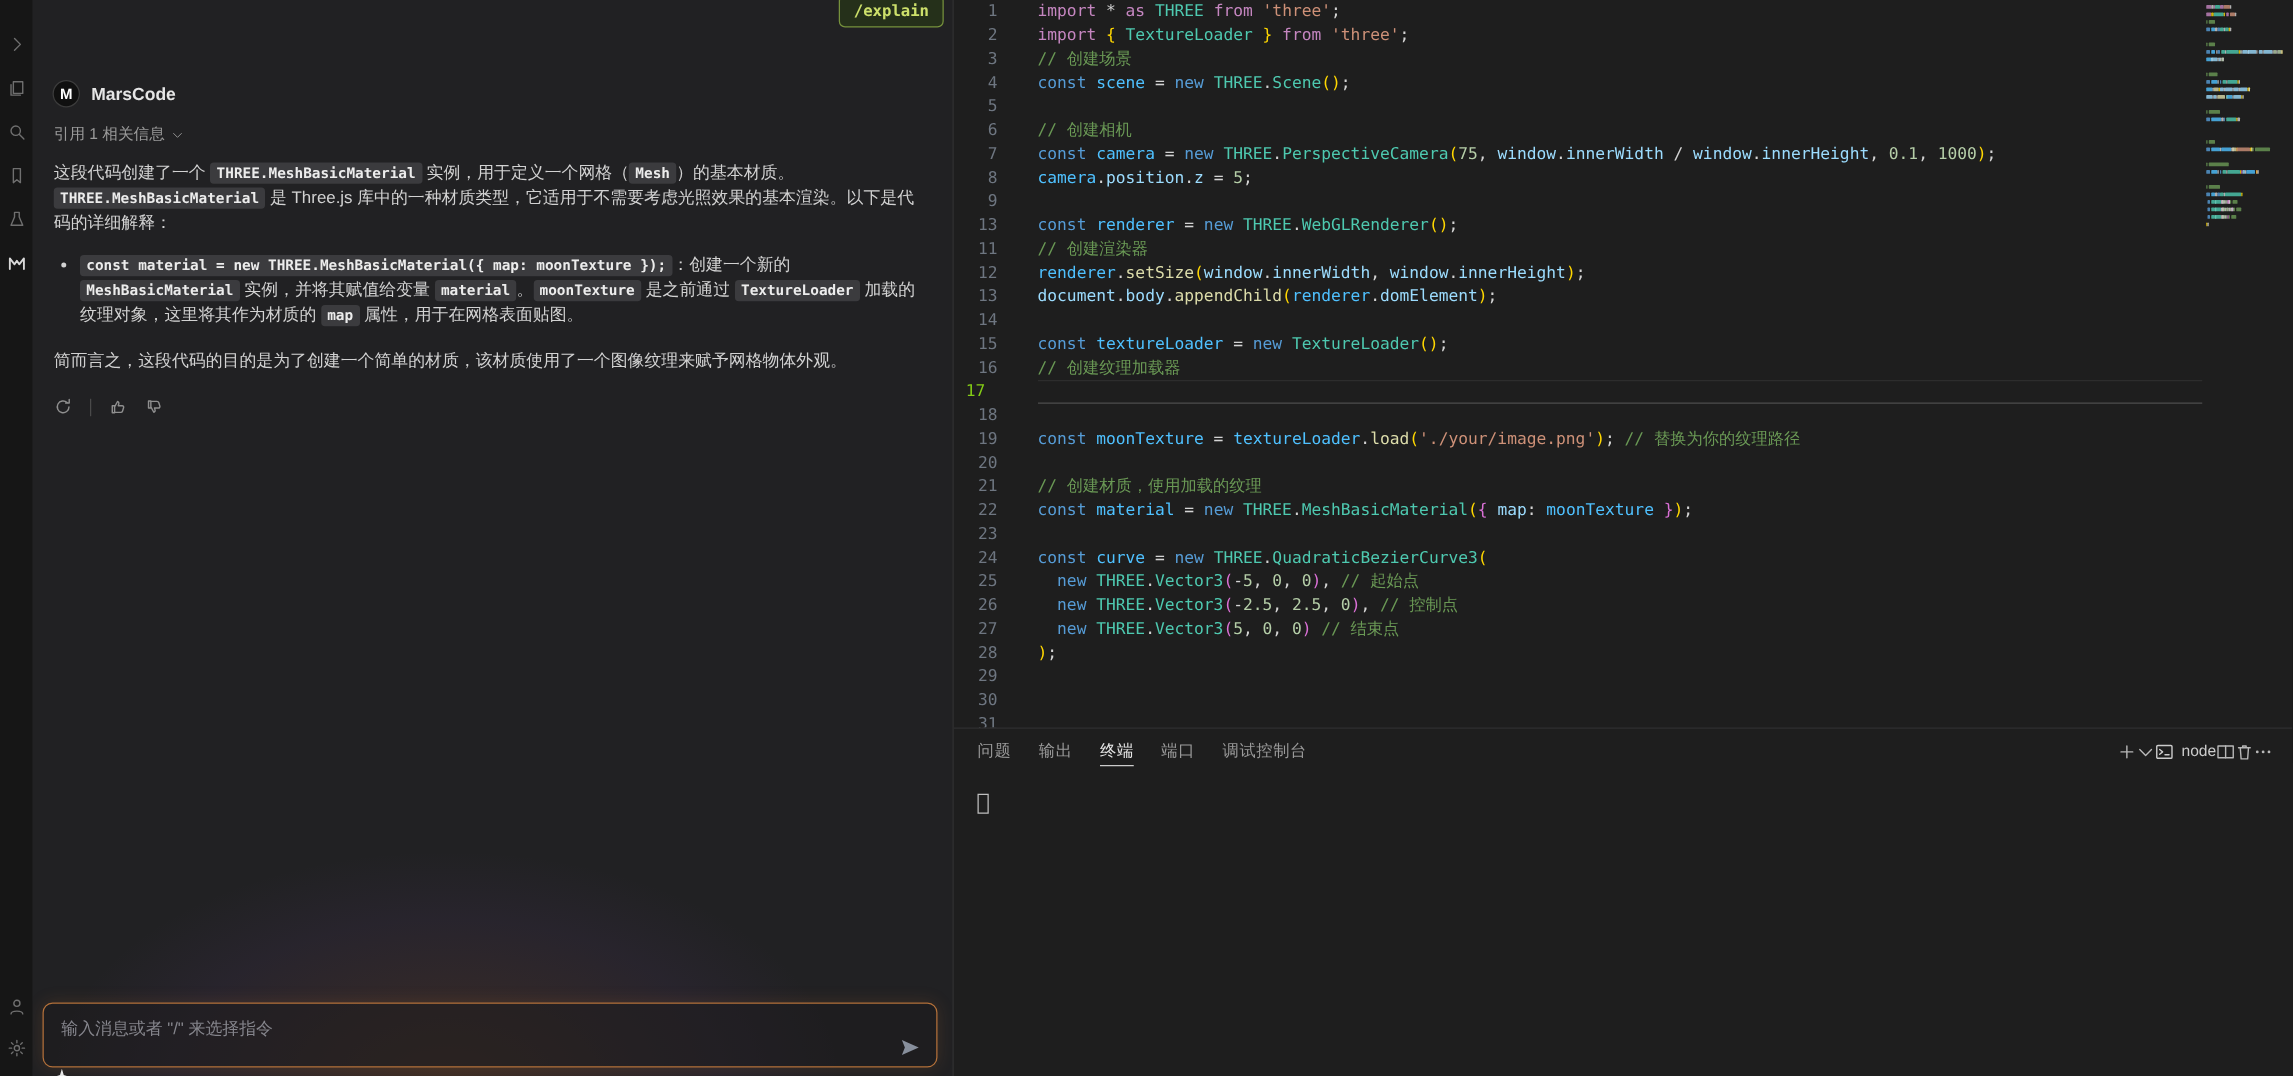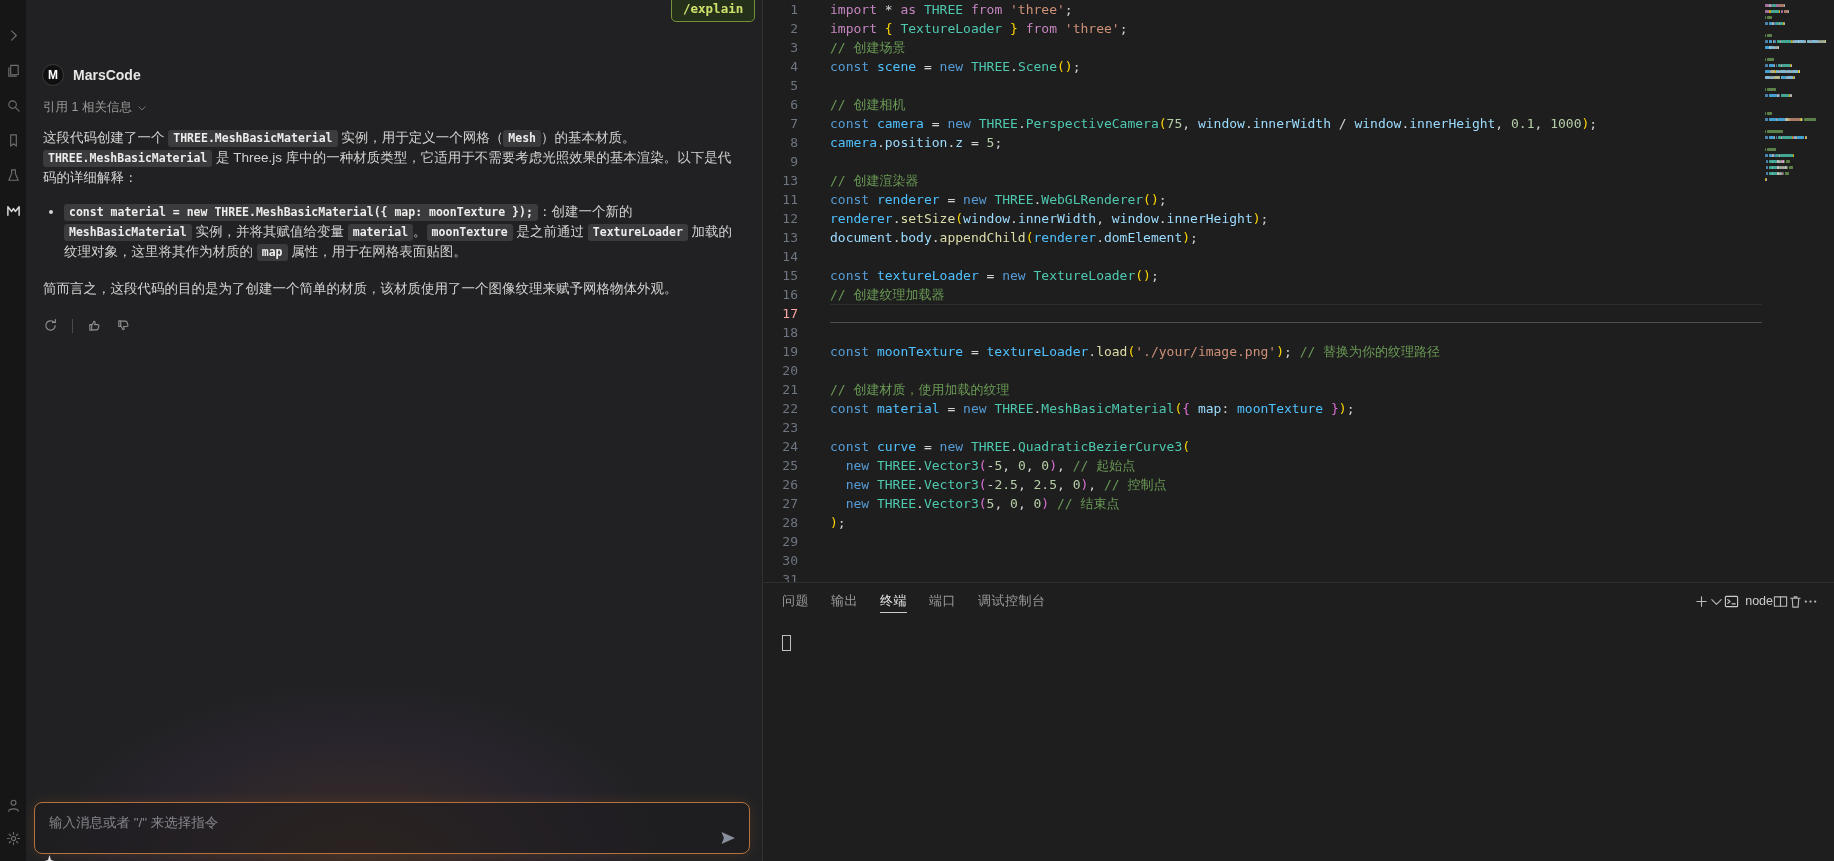--- a/index.html
+++ b/index.html
@@ -38,21 +38,21 @@
   .chat-input .ph{position:absolute;top:11px;left:14px;font-size:13.5px;color:#85858c;}
   .send{position:absolute;right:13px;bottom:7px;color:#9aa3b2;}
   .sparkle{position:absolute;left:16px;bottom:-8px;color:#e8e8e8;width:15px;height:15px;}
 
   
   .editor-region{flex:1;display:flex;flex-direction:column;background:#1e1e1e;min-width:0;}
   .editor-main{height:582px;display:flex;overflow:hidden;}
   .code-area{flex:1;display:flex;font:13px/19px "DejaVu Sans Mono",monospace;min-width:0;}
   .gutter{flex:0 0 50px;text-align:right;color:#6e7681;user-select:none;}
   .ln{height:19px;padding-right:15px;}
-  .ln.act{color:#fca5a5;}
+  .ln.act{color:#84cc16;text-align:center;}
   .code{flex:1;padding-left:17px;overflow:hidden;}
   .cl{height:19px;white-space:pre;}
   .cl.act{box-shadow:inset 0 -1px 0 rgba(205,205,205,.28), inset 0 1px 0 rgba(205,205,205,.09);}
 
   .tk-kw{color:#c586c0}.tk-st{color:#569cd6}.tk-cls{color:#4ec9b0}.tk-var{color:#9cdcfe}
   .tk-cvar{color:#4fc1ff}.tk-fn{color:#dcdcaa}.tk-str{color:#ce9178}.tk-num{color:#b5cea8}
   .tk-com{color:#6a9955}.tk-pun{color:#d4d4d4}.tk-brk1{color:#ffd700}.tk-brk2{color:#da70d6}
 
   .minimap{flex:0 0 72px;padding-top:3px;overflow:hidden;cursor:pointer;}
   .mrow{position:relative;height:6px;}
@@ -241,22 +241,22 @@
         <div class="code" id="code">
             <div class="cl"><span class="tk-kw">import</span><span class="tk-pun"> * </span><span class="tk-kw">as</span><span class="tk-pun"> </span><span class="tk-cls">THREE</span><span class="tk-pun"> </span><span class="tk-kw">from</span><span class="tk-pun"> </span><span class="tk-str">'three'</span><span class="tk-pun">;</span></div>
             <div class="cl"><span class="tk-kw">import</span><span class="tk-pun"> </span><span class="tk-brk1">{</span><span class="tk-pun"> </span><span class="tk-cls">TextureLoader</span><span class="tk-pun"> </span><span class="tk-brk1">}</span><span class="tk-pun"> </span><span class="tk-kw">from</span><span class="tk-pun"> </span><span class="tk-str">'three'</span><span class="tk-pun">;</span></div>
             <div class="cl"><span class="tk-com">// 创建场景</span></div>
             <div class="cl"><span class="tk-st">const</span><span class="tk-pun"> </span><span class="tk-cvar">scene</span><span class="tk-pun"> = </span><span class="tk-st">new</span><span class="tk-pun"> </span><span class="tk-cls">THREE</span><span class="tk-pun">.</span><span class="tk-cls">Scene</span><span class="tk-brk1">()</span><span class="tk-pun">;</span></div>
             <div class="cl"></div>
             <div class="cl"><span class="tk-com">// 创建相机</span></div>
             <div class="cl"><span class="tk-st">const</span><span class="tk-pun"> </span><span class="tk-cvar">camera</span><span class="tk-pun"> = </span><span class="tk-st">new</span><span class="tk-pun"> </span><span class="tk-cls">THREE</span><span class="tk-pun">.</span><span class="tk-cls">PerspectiveCamera</span><span class="tk-brk1">(</span><span class="tk-num">75</span><span class="tk-pun">, </span><span class="tk-var">window</span><span class="tk-pun">.</span><span class="tk-var">innerWidth</span><span class="tk-pun"> / </span><span class="tk-var">window</span><span class="tk-pun">.</span><span class="tk-var">innerHeight</span><span class="tk-pun">, </span><span class="tk-num">0.1</span><span class="tk-pun">, </span><span class="tk-num">1000</span><span class="tk-brk1">)</span><span class="tk-pun">;</span></div>
             <div class="cl"><span class="tk-cvar">camera</span><span class="tk-pun">.</span><span class="tk-var">position</span><span class="tk-pun">.</span><span class="tk-var">z</span><span class="tk-pun"> = </span><span class="tk-num">5</span><span class="tk-pun">;</span></div>
             <div class="cl"></div>
+            <div class="cl"><span class="tk-st">const</span><span class="tk-pun"> </span><span class="tk-cvar">renderer</span><span class="tk-pun"> = </span><span class="tk-st">new</span><span class="tk-pun"> </span><span class="tk-cls">THREE</span><span class="tk-pun">.</span><span class="tk-cls">WebGLRenderer</span><span class="tk-brk1">()</span><span class="tk-pun">;</span></div>
             <div class="cl"><span class="tk-com">// 创建渲染器</span></div>
-            <div class="cl"><span class="tk-st">const</span><span class="tk-pun"> </span><span class="tk-cvar">renderer</span><span class="tk-pun"> = </span><span class="tk-st">new</span><span class="tk-pun"> </span><span class="tk-cls">THREE</span><span class="tk-pun">.</span><span class="tk-cls">WebGLRenderer</span><span class="tk-brk1">()</span><span class="tk-pun">;</span></div>
             <div class="cl"><span class="tk-cvar">renderer</span><span class="tk-pun">.</span><span class="tk-fn">setSize</span><span class="tk-brk1">(</span><span class="tk-var">window</span><span class="tk-pun">.</span><span class="tk-var">innerWidth</span><span class="tk-pun">, </span><span class="tk-var">window</span><span class="tk-pun">.</span><span class="tk-var">innerHeight</span><span class="tk-brk1">)</span><span class="tk-pun">;</span></div>
             <div class="cl"><span class="tk-var">document</span><span class="tk-pun">.</span><span class="tk-var">body</span><span class="tk-pun">.</span><span class="tk-fn">appendChild</span><span class="tk-brk1">(</span><span class="tk-cvar">renderer</span><span class="tk-pun">.</span><span class="tk-var">domElement</span><span class="tk-brk1">)</span><span class="tk-pun">;</span></div>
             <div class="cl"></div>
             <div class="cl"><span class="tk-st">const</span><span class="tk-pun"> </span><span class="tk-cvar">textureLoader</span><span class="tk-pun"> = </span><span class="tk-st">new</span><span class="tk-pun"> </span><span class="tk-cls">TextureLoader</span><span class="tk-brk1">()</span><span class="tk-pun">;</span></div>
             <div class="cl"><span class="tk-com">// 创建纹理加载器</span></div>
             <div class="cl act"></div>
             <div class="cl"></div>
             <div class="cl"><span class="tk-st">const</span><span class="tk-pun"> </span><span class="tk-cvar">moonTexture</span><span class="tk-pun"> = </span><span class="tk-cvar">textureLoader</span><span class="tk-pun">.</span><span class="tk-fn">load</span><span class="tk-brk1">(</span><span class="tk-str">'./your/image.png'</span><span class="tk-brk1">)</span><span class="tk-pun">;</span><span class="tk-com"> // 替换为你的纹理路径</span></div>
             <div class="cl"></div>
             <div class="cl"><span class="tk-com">// 创建材质，使用加载的纹理</span></div>

